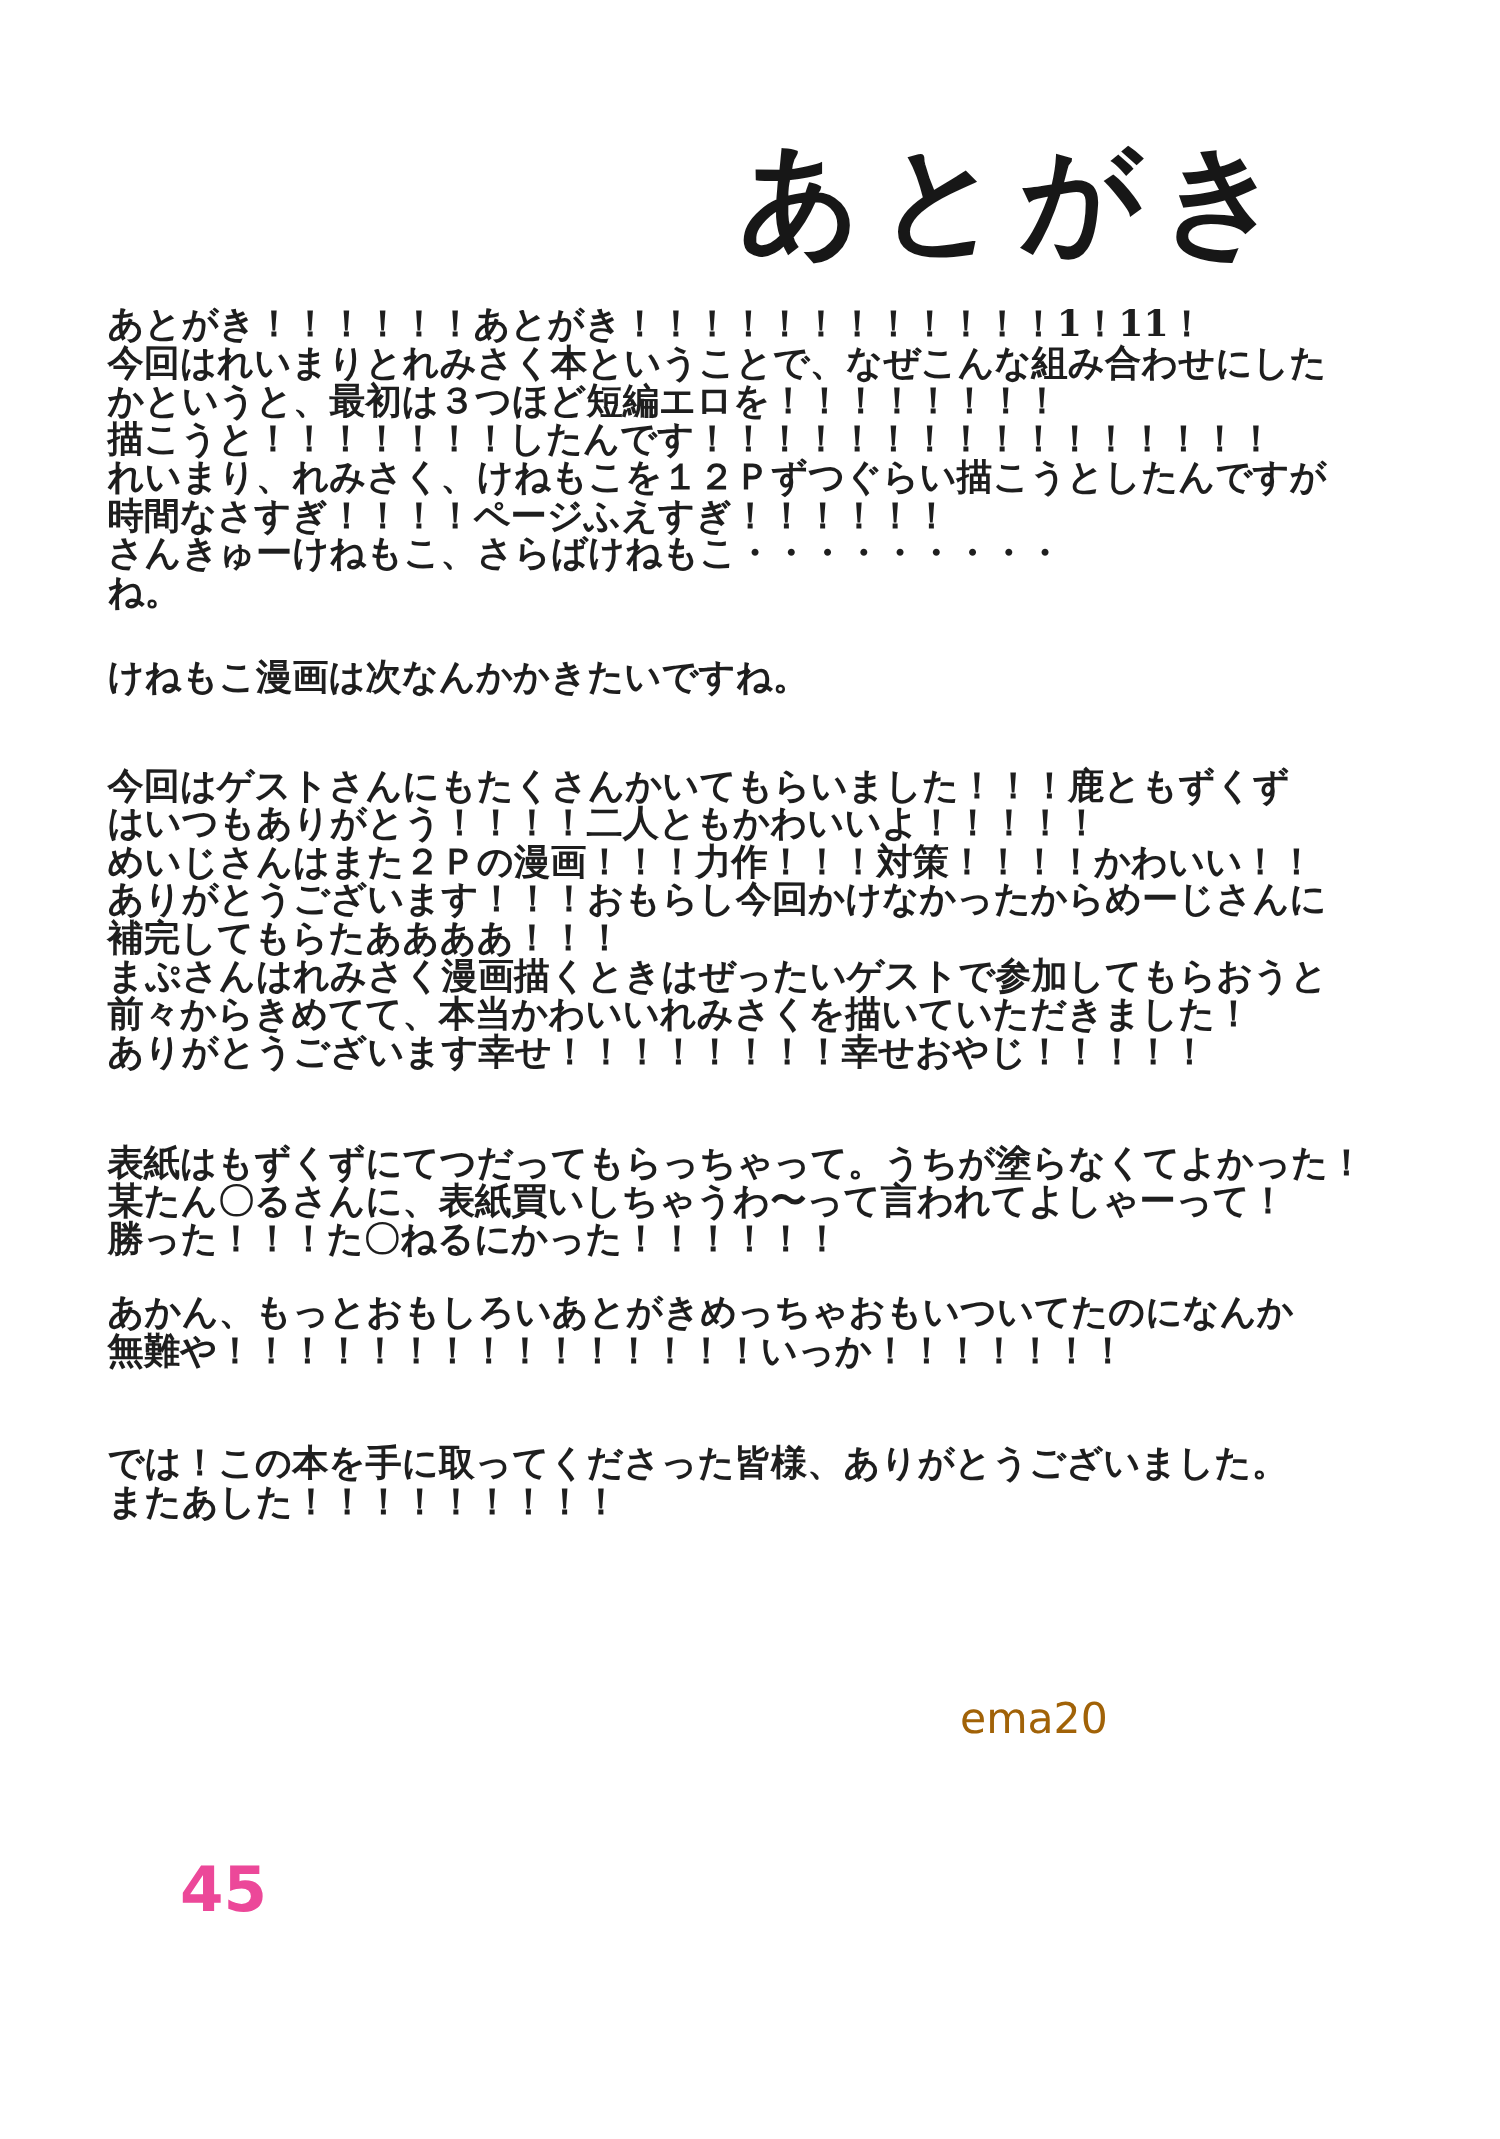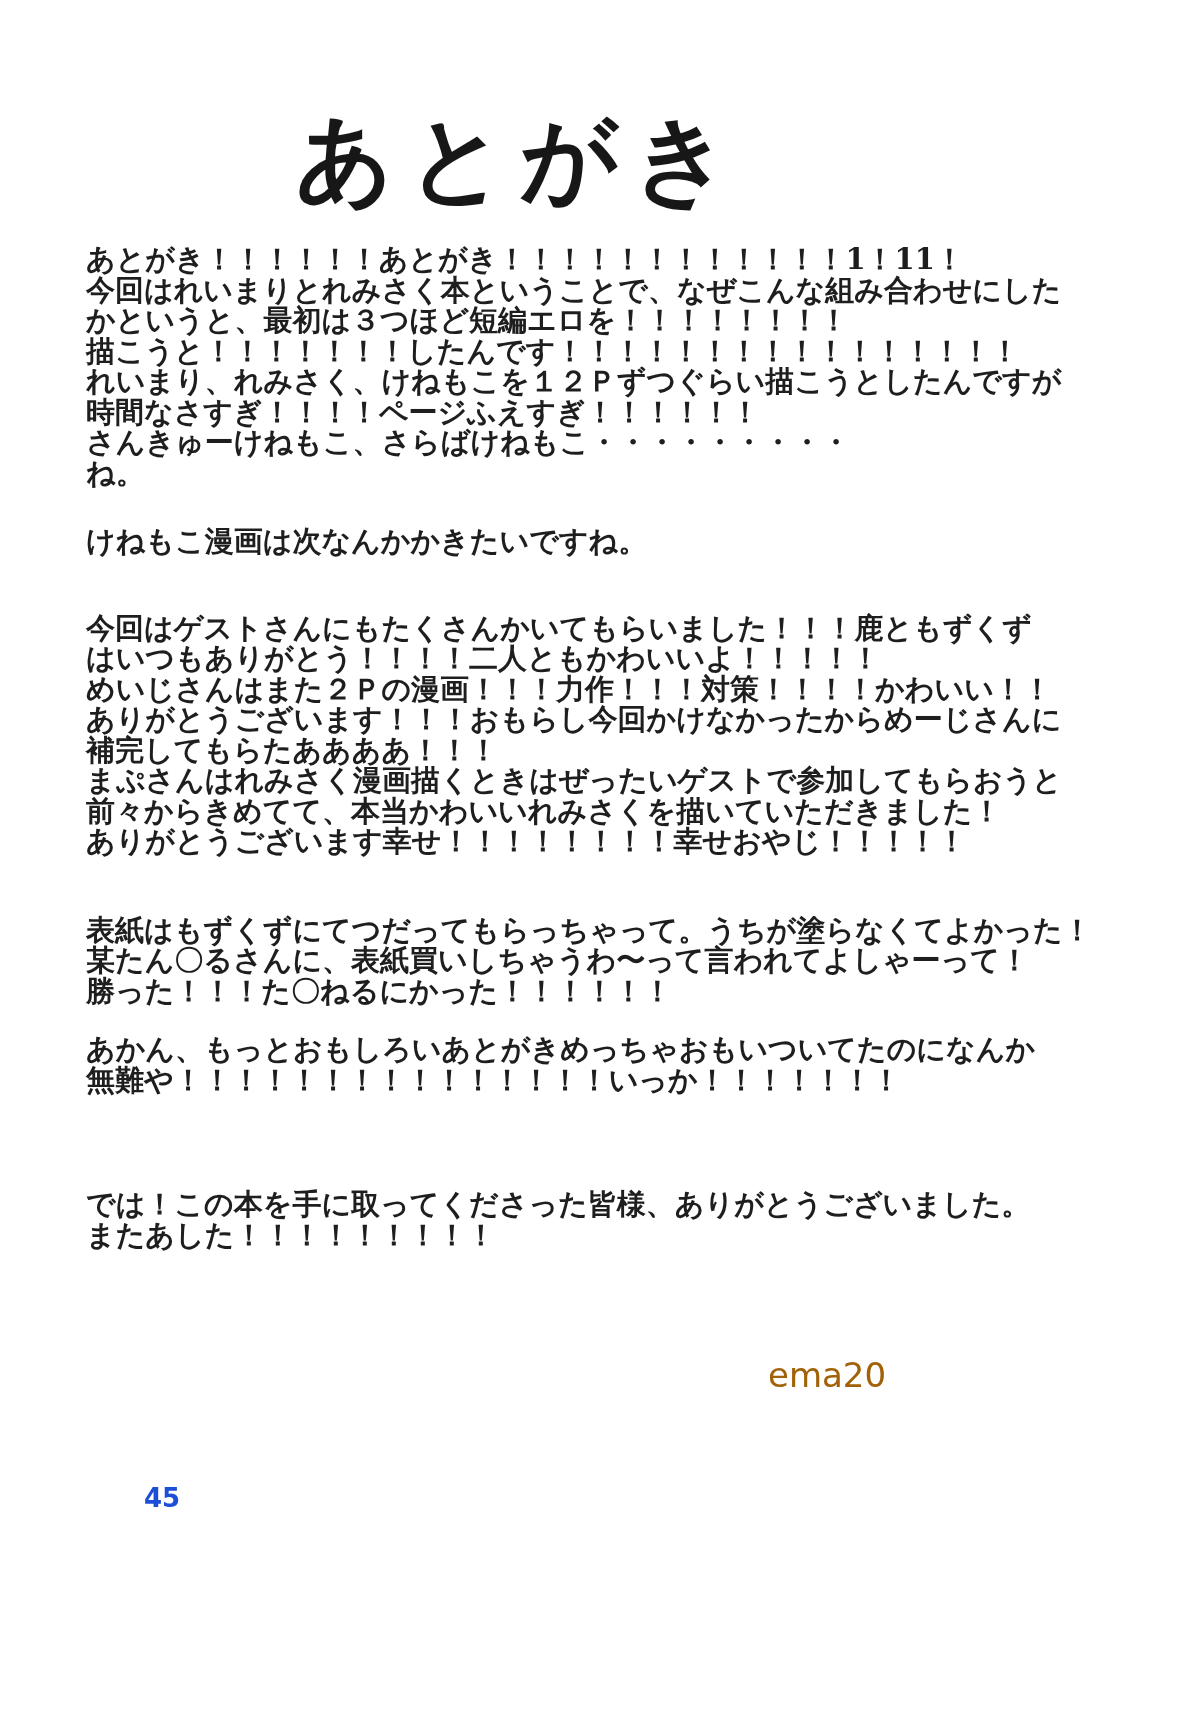--- a/index.html
+++ b/index.html
@@ -14,21 +14,21 @@
     margin: 0 auto;
     background: #ffffff;
     color: #1b1b1b;
     overflow: hidden;
   }
   .title {
     position: absolute;
     top: 96px;
     left: 0;
     width: 1040px;
-    text-align: center;
+    text-align: right;
     font-family: "DejaVu Serif", "Liberation Serif", serif;
     font-size: 96px;
     font-weight: bold;
     letter-spacing: 14px;
     color: #171717;
   }
   .body-text {
     position: absolute;
     top: 244px;
     left: 86px;
@@ -38,39 +38,39 @@
     font-weight: 600;
     line-height: 30.5px;
     color: #1e1e1e;
     white-space: nowrap;
   }
   .para { margin: 0; }
   .para-2 { margin-top: 38px; }
   .para-3 { margin-top: 56px; }
   .para-4 { margin-top: 58px; }
   .para-5 { margin-top: 28px; }
-  .para-6 { margin-top: 94px; }
+  .para-6 { margin-top: 60px; }
   .line { height: 30.5px; }
   .signature {
     position: absolute;
     top: 1355px;
     left: 768px;
     font-family: "DejaVu Sans", "Liberation Sans", sans-serif;
     font-size: 34px;
     font-weight: 500;
     color: #a16207;
   }
   .page-number {
     position: absolute;
     top: 1483px;
     left: 144px;
     font-family: "DejaVu Sans", "Liberation Sans", sans-serif;
-    font-size: 26px;
+    font-size: 50px;
     font-weight: 600;
-    color: #1d4ed8;
+    color: #ec4899;
   }
 </style>
 </head>
 <body>
 
 <div class="page">
 
   <div class="title">あとがき</div>
 
   <div class="body-text">

